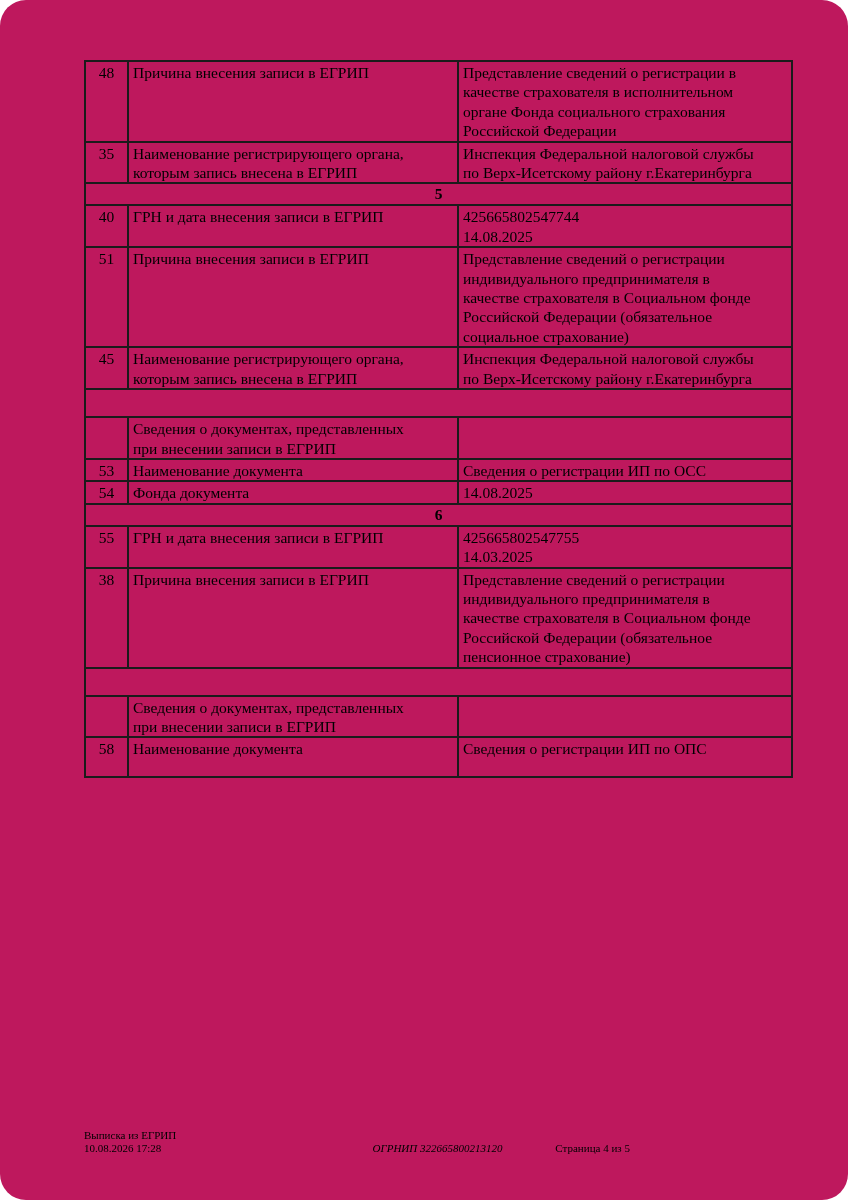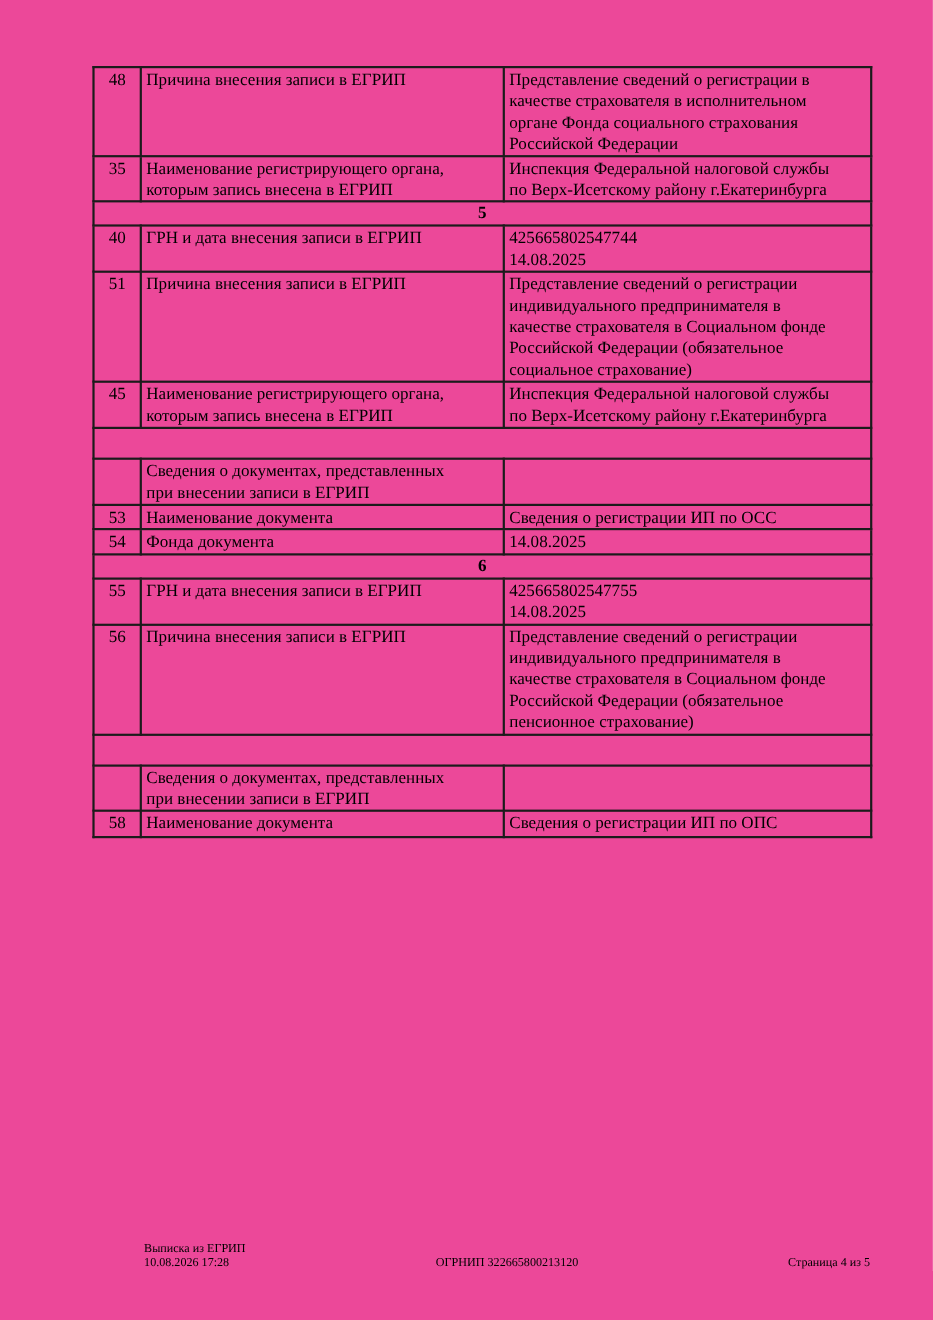--- a/index.html
+++ b/index.html
@@ -10,22 +10,23 @@
     width: 848px;
     height: 1200px;
     position: relative;
     background: #ffffff;
     color: #000000;
     font-family: "Liberation Serif", "DejaVu Serif", serif;
   }
   .page {
     position: absolute;
     inset: 0;
-    background: #ec4899;
+    background: #be185d;
     overflow: hidden;
+    border-radius: 26px;
   }
   table.doc {
     position: absolute;
     left: 84px;
     top: 60px;
     width: 707px;
     border-collapse: collapse;
     table-layout: fixed;
   }
   table.doc td {
@@ -55,23 +56,23 @@
   .footer {
     position: absolute;
     left: 84px;
     top: 1129px;
     width: 707px;
     display: flex;
     align-items: flex-end;
     font-size: 11px;
     line-height: 12.5px;
   }
-  .f-left  { flex: 1 1 0; text-align: left; margin-left: 47px; }
-  .f-center{ flex: 1 1 0; text-align: center; }
-  .f-right { flex: 1 1 0; text-align: right; }
+  .f-left  { flex: 1 1 0; text-align: left; }
+  .f-center{ flex: 1 1 0; text-align: center; font-style: italic; }
+  .f-right { flex: 1 1 0; text-align: left; }
 </style>
 </head>
 <body>
 
 <div class="page">
 
   <table class="doc">
     <colgroup>
       <col style="width:43px">
       <col style="width:330px">
@@ -137,41 +138,41 @@
         <td>Фонда документа</td>
         <td>14.08.2025</td>
       </tr>
       <tr class="section" style="height:21px">
         <td colspan="3">6</td>
       </tr>
       <tr style="height:40px">
         <td class="num">55</td>
         <td>ГРН и дата внесения записи в ЕГРИП</td>
         <td>425665802547755
-14.08.2025</td>
+14.03.2025</td>
       </tr>
       <tr style="height:92px">
-        <td class="num">56</td>
+        <td class="num">38</td>
         <td>Причина внесения записи в ЕГРИП</td>
         <td>Представление сведений о регистрации
 индивидуального предпринимателя в
 качестве страхователя в Социальном фонде
 Российской Федерации (обязательное
 пенсионное страхование)</td>
       </tr>
       <tr class="spacer" style="height:28px">
         <td colspan="3"></td>
       </tr>
       <tr style="height:39px">
         <td class="num"></td>
         <td>Сведения о документах, представленных
 при внесении записи в ЕГРИП</td>
         <td></td>
       </tr>
-      <tr style="height:24px">
+      <tr style="height:40px">
         <td class="num">58</td>
         <td>Наименование документа</td>
         <td>Сведения о регистрации ИП по ОПС</td>
       </tr>
     </tbody>
   </table>
 
   <div class="footer">
     <div class="f-left">
       <div>Выписка из ЕГРИП</div>

